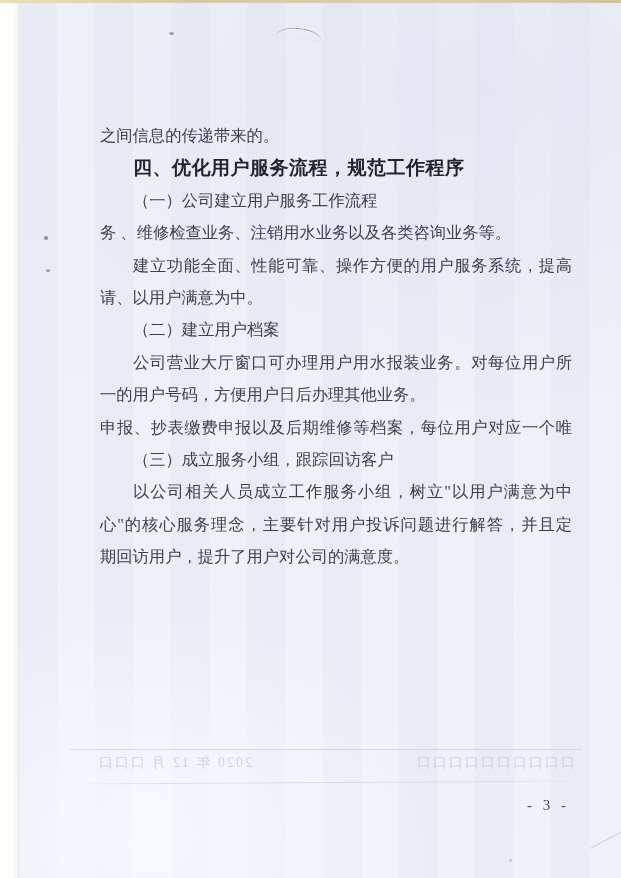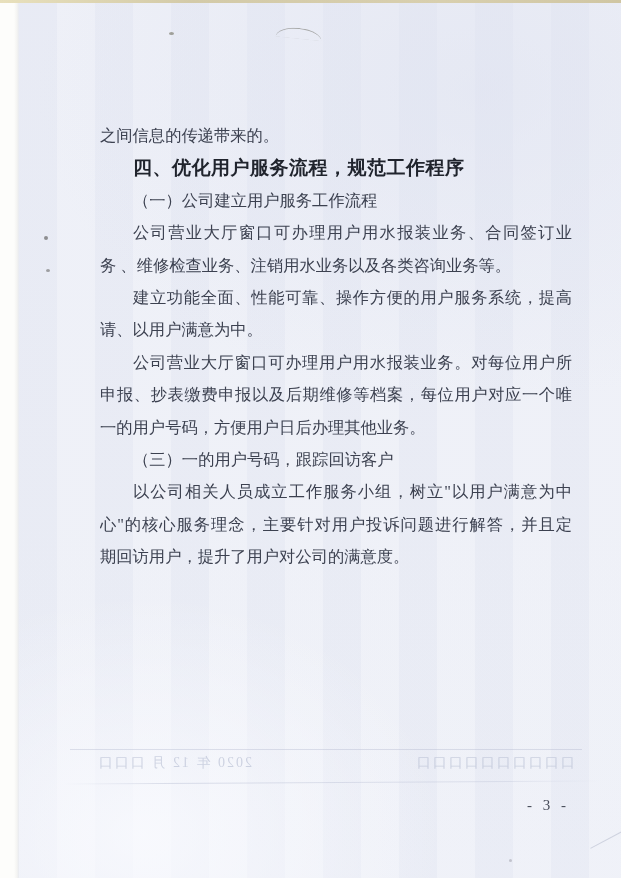--- a/index.html
+++ b/index.html
@@ -100,28 +100,28 @@
   <div class="speck s1"></div>
   <div class="speck s2"></div>
   <div class="speck s3"></div>
   <div class="speck s4"></div>
   <div class="hair-arc"></div>
 
   <div class="text-block">
       <div class="line">之间信息的传递带来的。</div>
       <div class="line ind bold">四、优化用户服务流程，规范工作程序</div>
       <div class="line ind">（一）公司建立用户服务工作流程</div>
-      <div class="line ind just">公司营业大厅窗口可办理用户用水报装业务、合同签订业</div>
       <div class="line">务 、维修检查业务、注销用水业务以及各类咨询业务等。</div>
       <div class="line ind just">建立功能全面、性能可靠、操作方便的用户服务系统，提高</div>
       <div class="line">请、以用户满意为中。</div>
+      <div class="line ind">（二）建立用户档案</div>
       <div class="line ind just">公司营业大厅窗口可办理用户用水报装业务。对每位用户所提</div>
+      <div class="line">一的用户号码，方便用户日后办理其他业务。</div>
       <div class="line just">申报、抄表缴费申报以及后期维修等档案，每位用户对应一个唯</div>
-      <div class="line">一的用户号码，方便用户日后办理其他业务。</div>
-      <div class="line ind">（三）一的用户号码，跟踪回访客户</div>
+      <div class="line ind">（三）成立服务小组，跟踪回访客户</div>
       <div class="line ind just">以公司相关人员成立工作服务小组，树立"以用户满意为中</div>
       <div class="line just">心"的核心服务理念，主要针对用户投诉问题进行解答，并且定</div>
       <div class="line">期回访用户，提升了用户对公司的满意度。</div>
     </div>
 
   <div class="bleed-rule"></div>
   <div class="bleed">
     <span>口口口口口口口口口口</span>
     <span>2020 年 12 月 口口口</span>
   </div>

